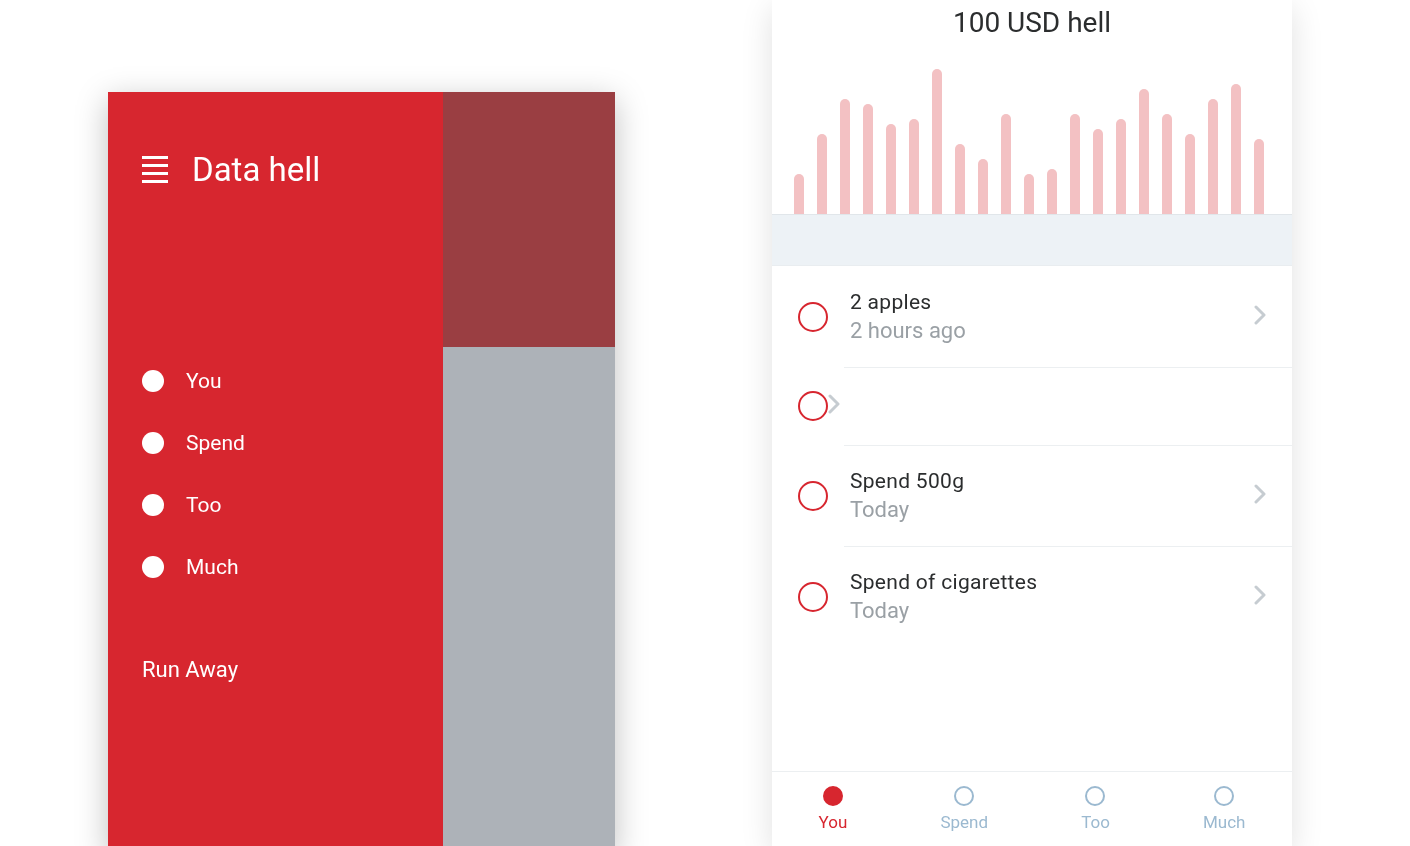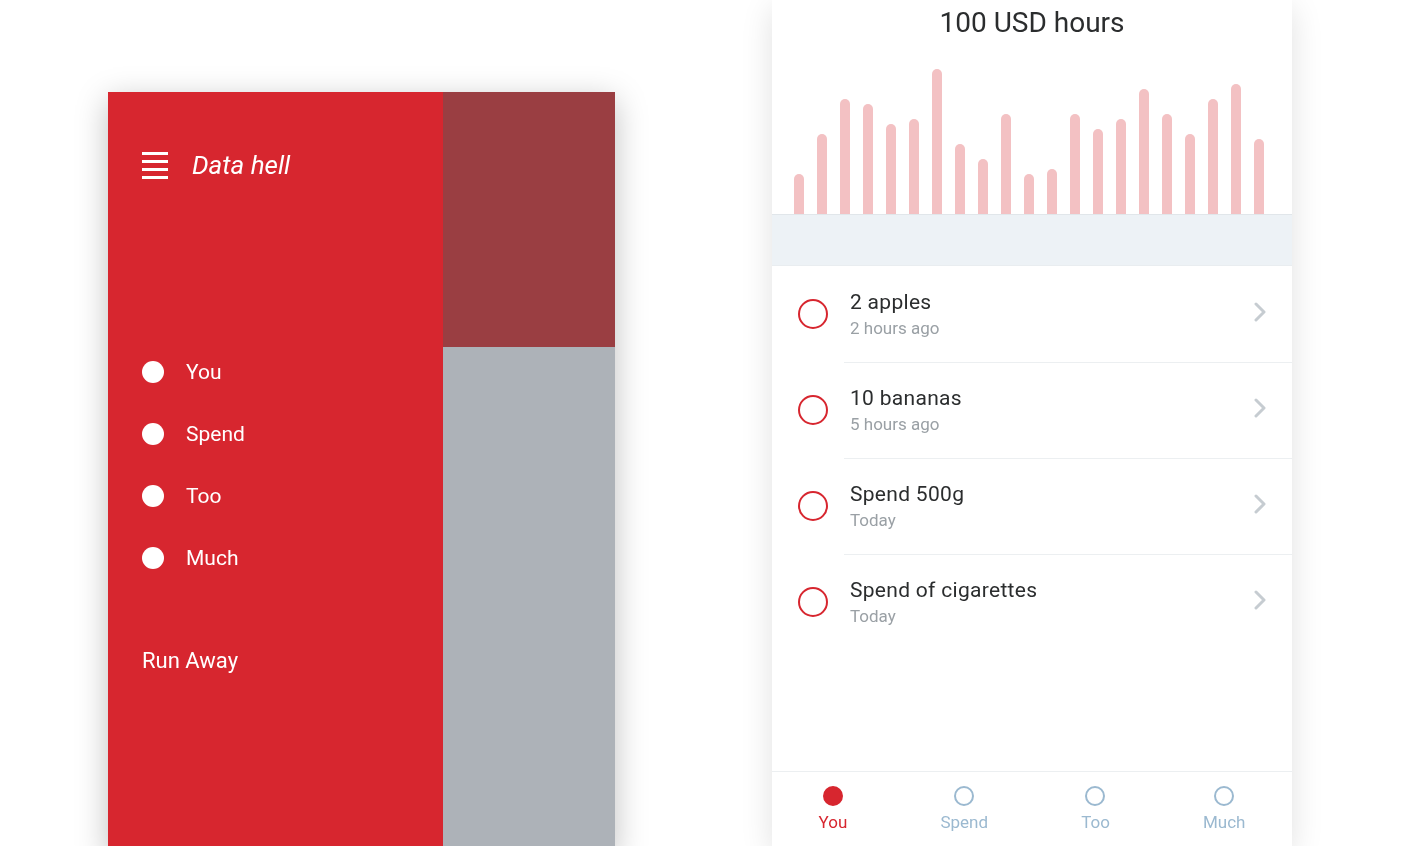--- a/index.html
+++ b/index.html
@@ -60,23 +60,22 @@
     flex-direction: column;
     gap: 5px;
   }
   .hamburger span {
     width: 26px;
     height: 3px;
     background: #fff;
     display: block;
   }
   .drawer-title {
-    font-size: 26px;
+    font-size: 33px;
     font-weight: 400;
-    font-style: italic;
   }
   .drawer-list {
     margin-top: 180px;
     display: flex;
     flex-direction: column;
     gap: 38px;
   }
   .drawer-item {
     display: flex;
     align-items: center;
@@ -164,21 +163,21 @@
   .row-texts {
     margin-left: 22px;
     flex: 1;
   }
   .row-title {
     font-size: 21px;
     color: #2b2d2e;
     letter-spacing: 0.3px;
   }
   .row-sub {
-    font-size: 17px;
+    font-size: 22px;
     color: #9aa0a5;
     margin-top: 4px;
   }
   .chev {
     color: #c6ccd1;
   }
   .tabbar {
     border-top: 1px solid #eceff1;
     display: flex;
     justify-content: space-around;
@@ -253,21 +252,21 @@
           <div class="drawer-dot"></div>
           <div class="drawer-item-label">Much</div>
         </div>
       </div>
 
     <div class="drawer-footer">Run Away</div>
   </div>
 </div>
 
 <div class="phone-right">
-  <div class="summary-title">100 USD hours</div>
+  <div class="summary-title">100 USD hell</div>
   <div class="chart-area">
       <div class="cb" style="height: 40px;"></div>
       <div class="cb" style="height: 80px;"></div>
       <div class="cb" style="height: 115px;"></div>
       <div class="cb" style="height: 110px;"></div>
       <div class="cb" style="height: 90px;"></div>
       <div class="cb" style="height: 95px;"></div>
       <div class="cb" style="height: 145px;"></div>
       <div class="cb" style="height: 70px;"></div>
       <div class="cb" style="height: 55px;"></div>
@@ -292,24 +291,20 @@
         <div class="row-texts">
           <div class="row-title">2 apples</div>
           <div class="row-sub">2 hours ago</div>
         </div>
         <div class="chev"><svg width="12" height="20" viewBox="0 0 12 20">
             <path d="M2 2 L10 10 L2 18" fill="none" stroke="currentColor" stroke-width="3" stroke-linecap="round" stroke-linejoin="round"></path>
           </svg></div>
       </div>
       <div class="row">
         <div class="row-circle"></div>
-        <div class="row-texts">
-          <div class="row-title">10 bananas</div>
-          <div class="row-sub">5 hours ago</div>
-        </div>
         <div class="chev"><svg width="12" height="20" viewBox="0 0 12 20">
             <path d="M2 2 L10 10 L2 18" fill="none" stroke="currentColor" stroke-width="3" stroke-linecap="round" stroke-linejoin="round"></path>
           </svg></div>
       </div>
       <div class="row">
         <div class="row-circle"></div>
         <div class="row-texts">
           <div class="row-title">Spend 500g</div>
           <div class="row-sub">Today</div>
         </div>

